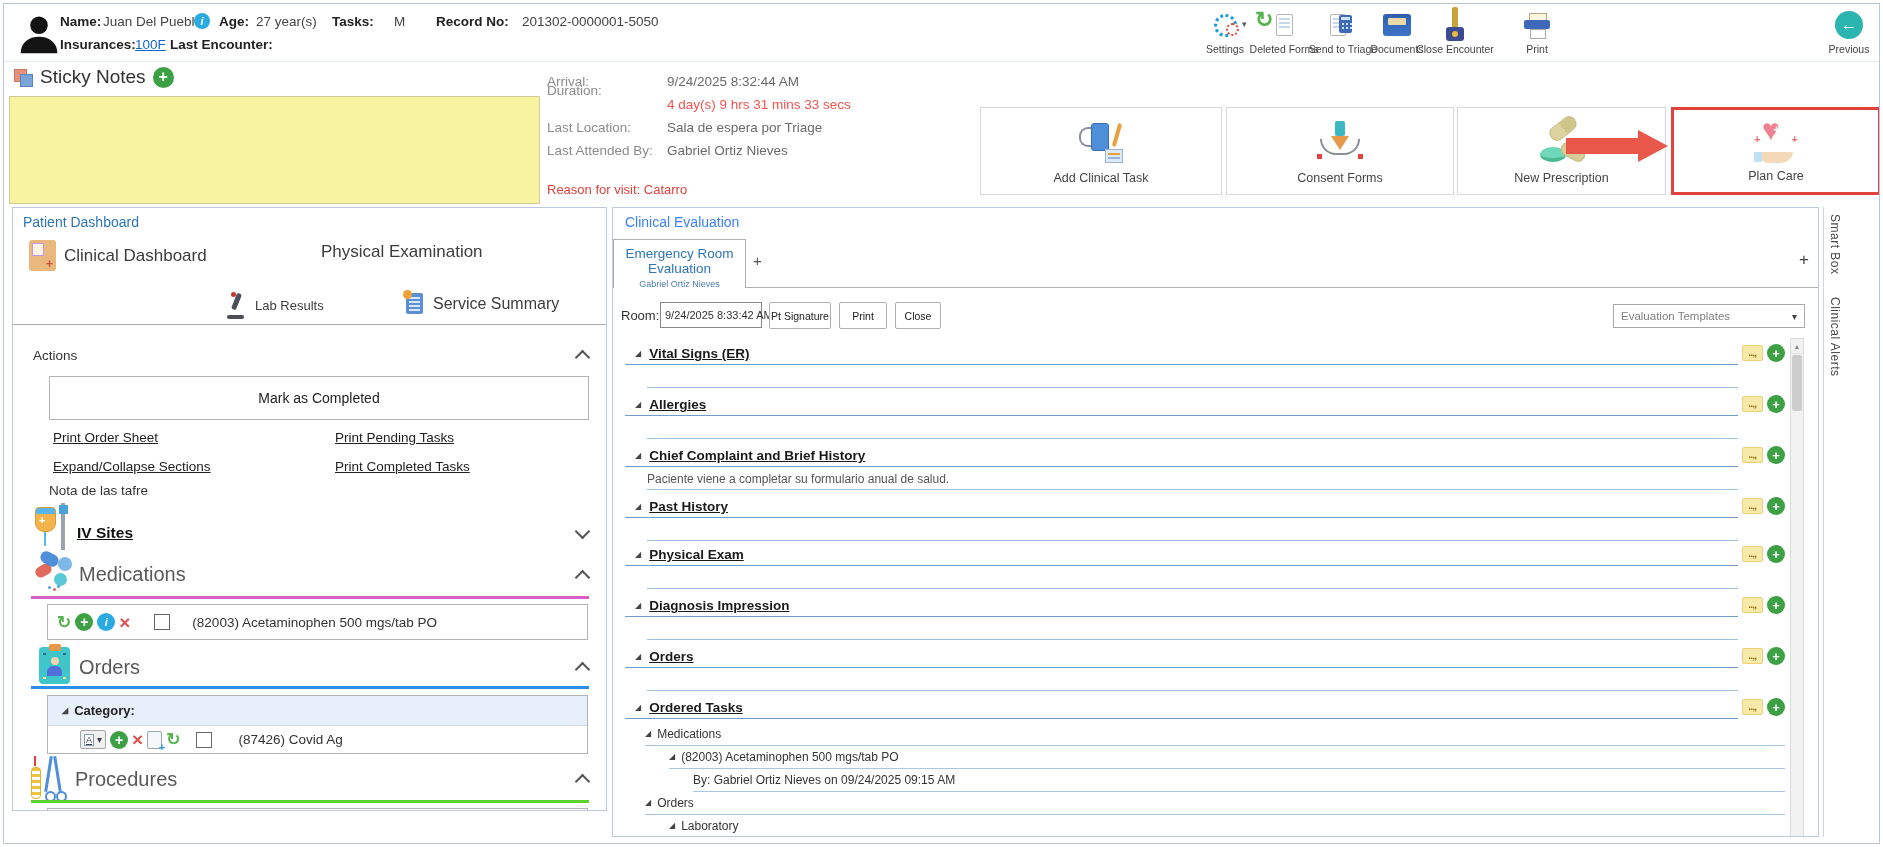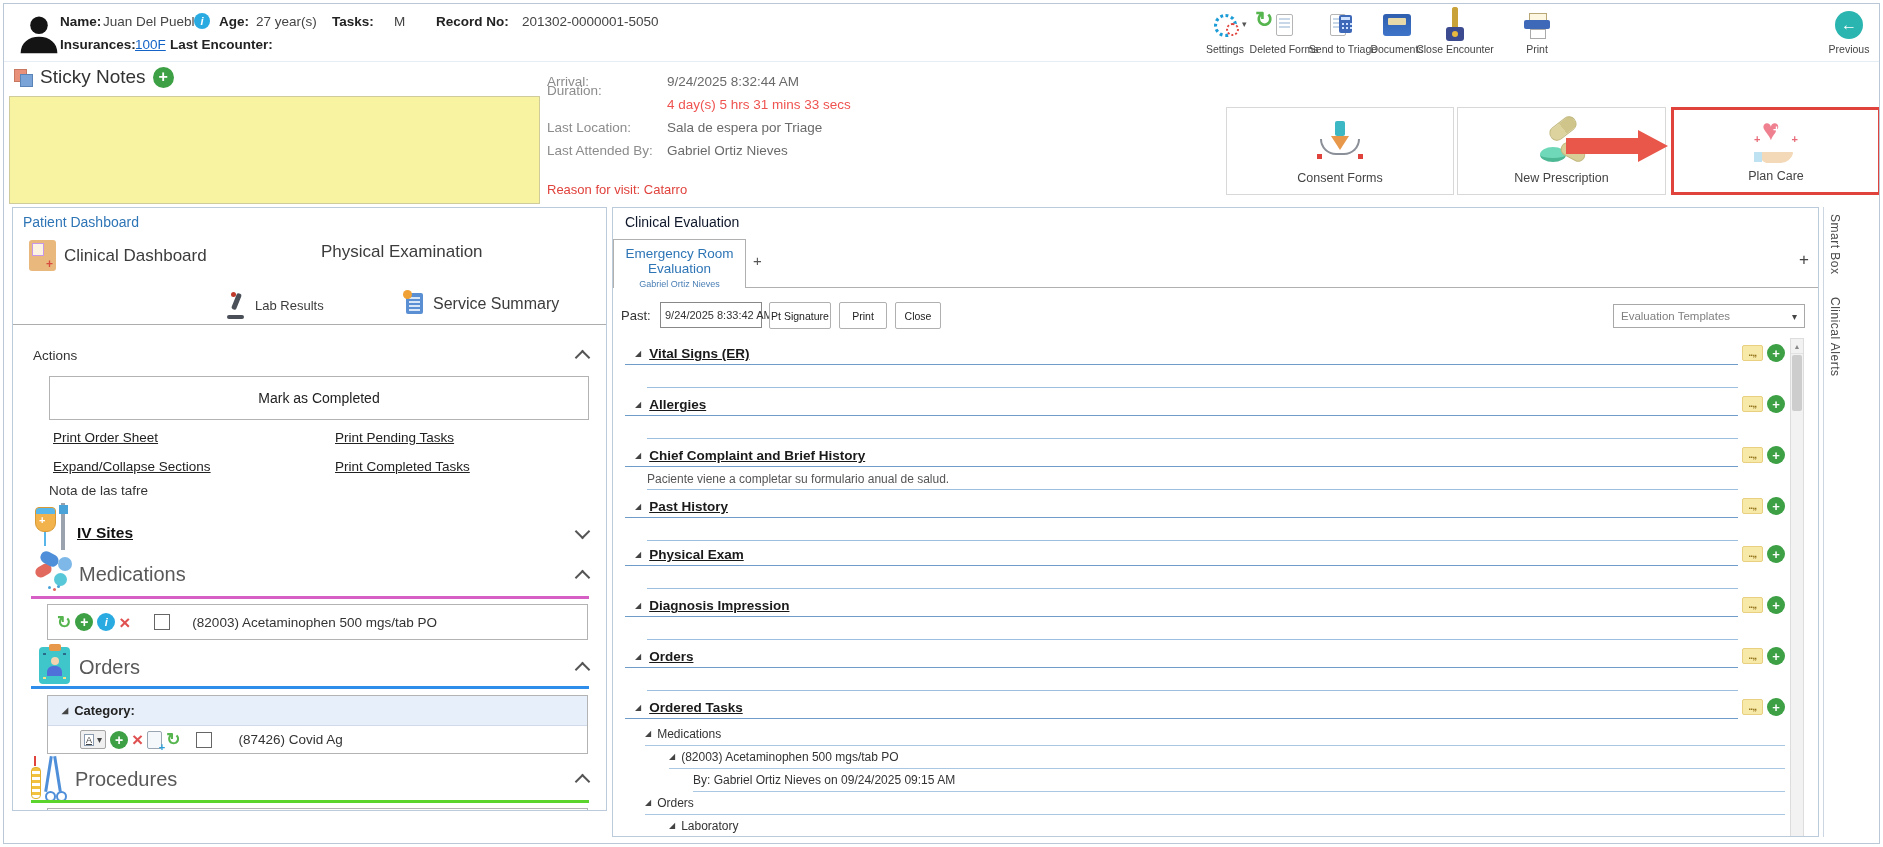--- a/index.html
+++ b/index.html
@@ -157,21 +157,21 @@
   .ord-marks{position:absolute;left:4px;top:9px;width:3px;height:2px;background:#2a6a8a;box-shadow:20px 0 0 #2a6a8a,0 24px 0 #f2e28a,20px 24px 0 #f2e28a;}
   .proc-icon{position:absolute;width:38px;height:46px;}
   .pc-coil{position:absolute;left:0;top:11px;width:10px;height:32px;background:repeating-linear-gradient(180deg,#f2c23e 0 3px,#fff 3px 6px);border-radius:4px;border:1px solid #e0b02e;box-sizing:border-box;}
   .pc-red{position:absolute;left:3px;top:0;width:2px;height:10px;background:#e0423c;}
   .pc-b1{position:absolute;left:16px;top:0;width:3px;height:36px;background:#4f8fd9;transform:rotate(9deg);}
   .pc-b2{position:absolute;left:25px;top:0;width:3px;height:36px;background:#4f8fd9;transform:rotate(-9deg);}
   .pc-r1{position:absolute;left:14px;bottom:0;width:7px;height:7px;border:2px solid #4f8fd9;border-radius:50%;}
   .pc-r2{position:absolute;left:25px;bottom:0;width:7px;height:7px;border:2px solid #4f8fd9;border-radius:50%;}
 
   
-  .rp-title{position:absolute;left:12px;top:6px;font-size:14px;color:#0f172a;}
+  .rp-title{position:absolute;left:12px;top:6px;font-size:14px;color:#3b82f6;}
   .rp-tab{position:absolute;left:0;top:31px;width:133px;height:49px;background:#fff;border:1px solid #b0b0b0;border-bottom:none;z-index:2;text-align:center;cursor:pointer;box-sizing:border-box;}
   .rp-tab-title{font-size:13.5px;color:#2e75b6;margin-top:6px;}
   .rp-tab-sub{font-size:9px;color:#4a7fb5;margin-top:3px;}
   .rp-tabline{position:absolute;left:0;top:79px;width:100%;border-top:1px solid #b0b0b0;z-index:1;}
   .rp-addtab{position:absolute;left:140px;top:44px;font-size:15px;color:#555;cursor:pointer;z-index:2;}
   .rp-addtab2{position:absolute;left:1186px;top:42px;font-size:17px;color:#444;cursor:pointer;z-index:2;}
   .rp-datelabel{position:absolute;left:8px;top:100px;font-size:13px;color:#333;}
   .rp-dateinput{position:absolute;left:47px;top:94px;width:102px;height:26px;border:1px solid #888;background:#fff;display:flex;align-items:center;gap:4px;padding:0 4px;font-size:11px;color:#333;box-sizing:border-box;cursor:text;white-space:nowrap;}
   .cal-ic{width:12px;height:12px;border:1px solid #888;border-radius:2px;position:relative;display:inline-block;flex:none;box-sizing:border-box;}
   .cal-ic::before{content:"";position:absolute;top:1px;left:1px;right:1px;height:2px;background:#888;}
@@ -270,27 +270,36 @@
   <div class="sticky-row">
     <span class="sticky-ic"></span>
     <span class="sticky-text">Sticky Notes</span>
     <span class="circle c-green" style="width:21px;height:21px;font-size:16px">+</span>
   </div>
   <div class="yellow-note"></div>
 
   <span class="enc-label" style="left:543px;top:70px">Arrival:</span>
   <span class="enc-value" style="left:663px;top:70px">9/24/2025 8:32:44 AM</span>
   <span class="enc-label" style="left:543px;top:79px">Duration:</span>
-  <span class="enc-value red-text" style="left:663px;top:93px">4 day(s) 5 hrs 31 mins 33 secs</span>
+  <span class="enc-value red-text" style="left:663px;top:93px">4 day(s) 9 hrs 31 mins 33 secs</span>
   <span class="enc-label" style="left:543px;top:116px">Last Location:</span>
   <span class="enc-value" style="left:663px;top:116px">Sala de espera por Triage</span>
   <span class="enc-label" style="left:543px;top:139px">Last Attended By:</span>
   <span class="enc-value" style="left:663px;top:139px">Gabriel Ortiz Nieves</span>
   <span class="reason">Reason for visit: Catarro</span>
 
+  <div class="tile" style="left:976px;width:242px">
+    <div class="tile-icon">
+      <span class="ct-steth"></span>
+        <span class="ct-phone"></span>
+        <span class="ct-pen"></span>
+        <span class="ct-doc"></span>
+    </div>
+    <div class="tile-label">Add Clinical Task</div>
+  </div>
   <div class="tile" style="left:1222px;width:228px">
     <div class="tile-icon">
       <span class="cn-arc"></span>
         <span class="cn-top"></span>
         <span class="cn-nib"></span>
         <span class="cn-dot1"></span>
         <span class="cn-dot2"></span>
     </div>
     <div class="tile-label">Consent Forms</div>
   </div>
@@ -443,21 +452,21 @@
   <div class="right-panel">
     <div class="rp-title">Clinical Evaluation</div>
     <div class="rp-tabline"></div>
     <div class="rp-tab">
       <div class="rp-tab-title">Emergency Room Evaluation</div>
       <div class="rp-tab-sub">Gabriel Ortiz Nieves</div>
     </div>
     <span class="rp-addtab">+</span>
     <span class="rp-addtab2">+</span>
 
-    <span class="rp-datelabel">Past:</span>
+    <span class="rp-datelabel">Room:</span>
     <div class="rp-dateinput">
       <span>9/24/2025 8:33:42 AM</span>
       <span class="cal-ic"></span>
     </div>
     <div class="rp-btn" style="left:156px;width:62px">Pt Signature</div>
     <div class="rp-btn" style="left:226px;width:48px">Print</div>
     <div class="rp-btn" style="left:282px;width:46px">Close</div>
     <div class="rp-select">
       <span>Evaluation Templates</span>
       <span class="sel-caret">▾</span>

